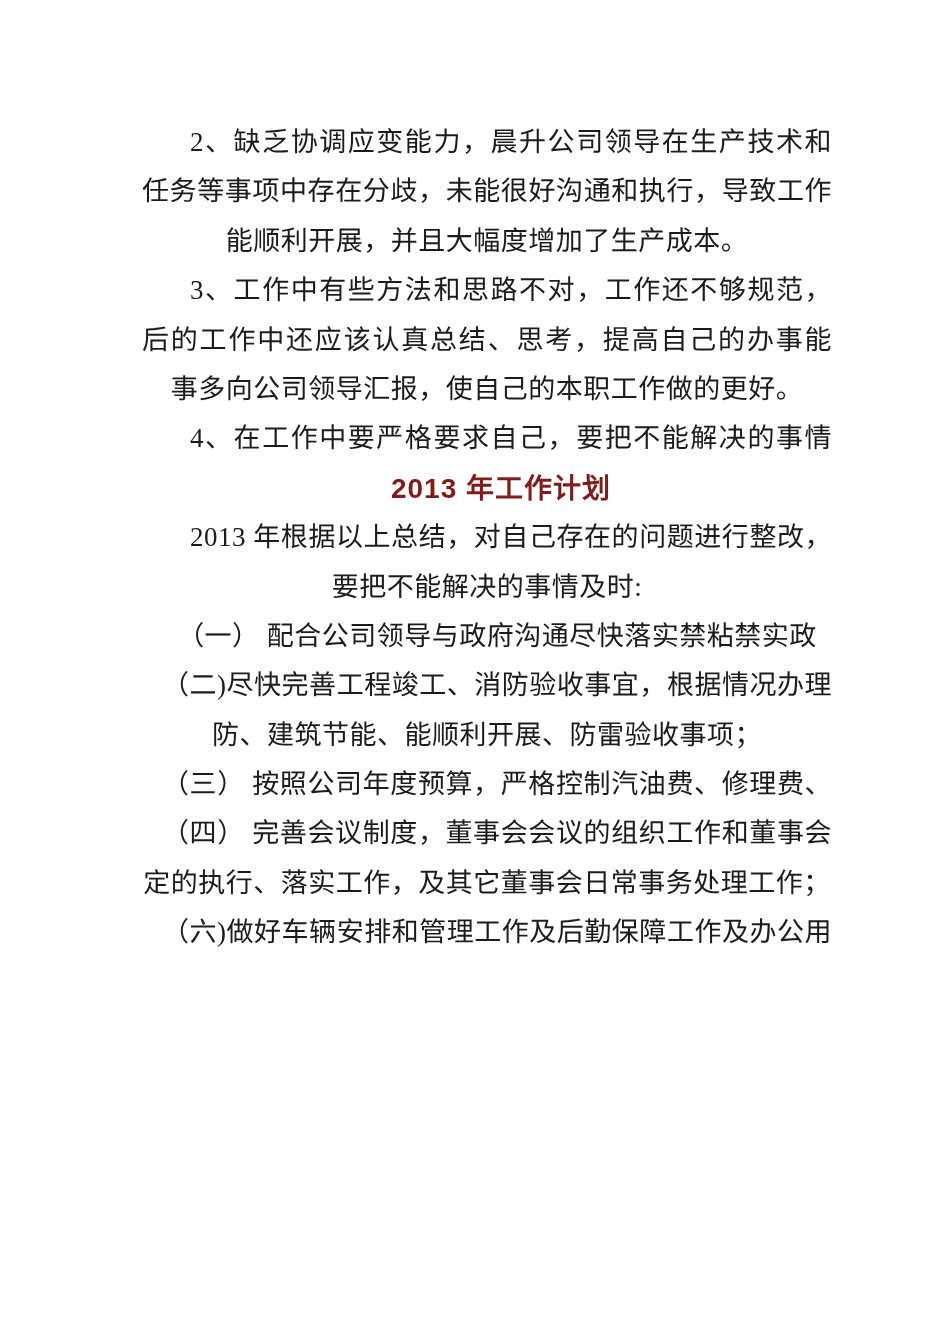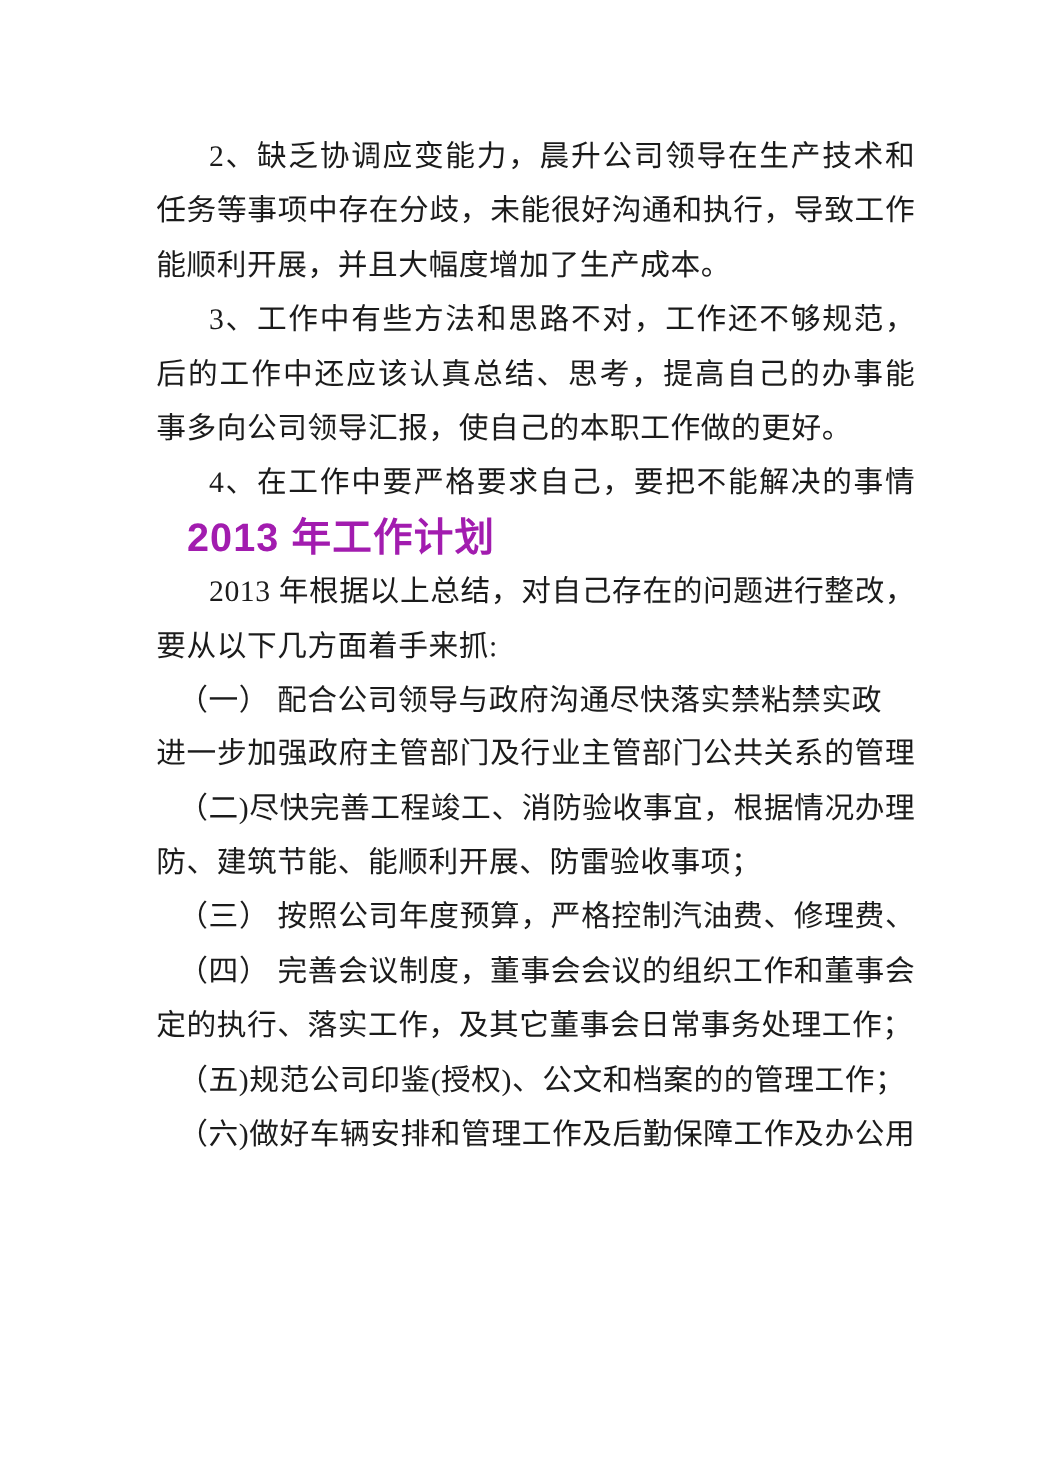--- a/index.html
+++ b/index.html
@@ -23,37 +23,37 @@
   }
   .para { margin: 0; }
   .line {
     font-size: 27px;
     line-height: 49.4px;
     height: 49.4px;
     overflow: hidden;
     white-space: pre-wrap;
     word-break: break-all;
     letter-spacing: 0.5px;
-    text-align: left;
+    text-align: center;
   }
   
   .line.fill {
     text-align: justify;
     text-align-last: justify;
   }
   
   .indent-num  { text-indent: 48px; }  
   .indent-list { text-indent: 20px; }  
   .indent-head { text-indent: 28px; }
   .heading .line {
     font-family: "Liberation Sans", "DejaVu Sans", sans-serif;
     font-weight: 700;
-    font-size: 36px;
+    font-size: 28px;
     letter-spacing: 1px;
-    color: #a21caf;
+    color: #7f1d1d;
   }
 </style>
 </head>
 <body>
 
 <div class="page">
 
   <div class="para">
     <div class="line fill indent-num">2、缺乏协调应变能力，晨升公司领导在生产技术和生产</div>
     <div class="line fill">任务等事项中存在分歧，未能很好沟通和执行，导致工作不</div>
@@ -69,43 +69,39 @@
   <div class="para">
     <div class="line fill indent-num">4、在工作中要严格要求自己，要把不能解决的事情及时</div>
   </div>
 
   <div class="para heading">
     <div class="line indent-head">2013 年工作计划</div>
   </div>
 
   <div class="para">
     <div class="line fill indent-num">2013 年根据以上总结，对自己存在的问题进行整改，主</div>
-    <div class="line">要从以下几方面着手来抓:</div>
+    <div class="line">要把不能解决的事情及时:</div>
   </div>
 
   <div class="para">
     <div class="line indent-list">（一） 配合公司领导与政府沟通尽快落实禁粘禁实政策；</div>
-    <div class="line fill">进一步加强政府主管部门及行业主管部门公共关系的管理</div>
   </div>
 
   <div class="para">
     <div class="line fill indent-list">（二)尽快完善工程竣工、消防验收事宜，根据情况办理人</div>
     <div class="line">防、建筑节能、能顺利开展、防雷验收事项；</div>
   </div>
 
   <div class="para">
     <div class="line fill indent-list">（三） 按照公司年度预算，严格控制汽油费、修理费、办公</div>
   </div>
 
   <div class="para">
     <div class="line fill indent-list">（四） 完善会议制度，董事会会议的组织工作和董事会决</div>
     <div class="line">定的执行、落实工作，及其它董事会日常事务处理工作；</div>
   </div>
 
-  <div class="para">
-    <div class="line indent-list">（五)规范公司印鉴(授权)、公文和档案的的管理工作；</div>
-  </div>
 
   <div class="para">
     <div class="line fill indent-list">（六)做好车辆安排和管理工作及后勤保障工作及办公用</div>
   </div>
 
 </div>
 
 </body></html>

